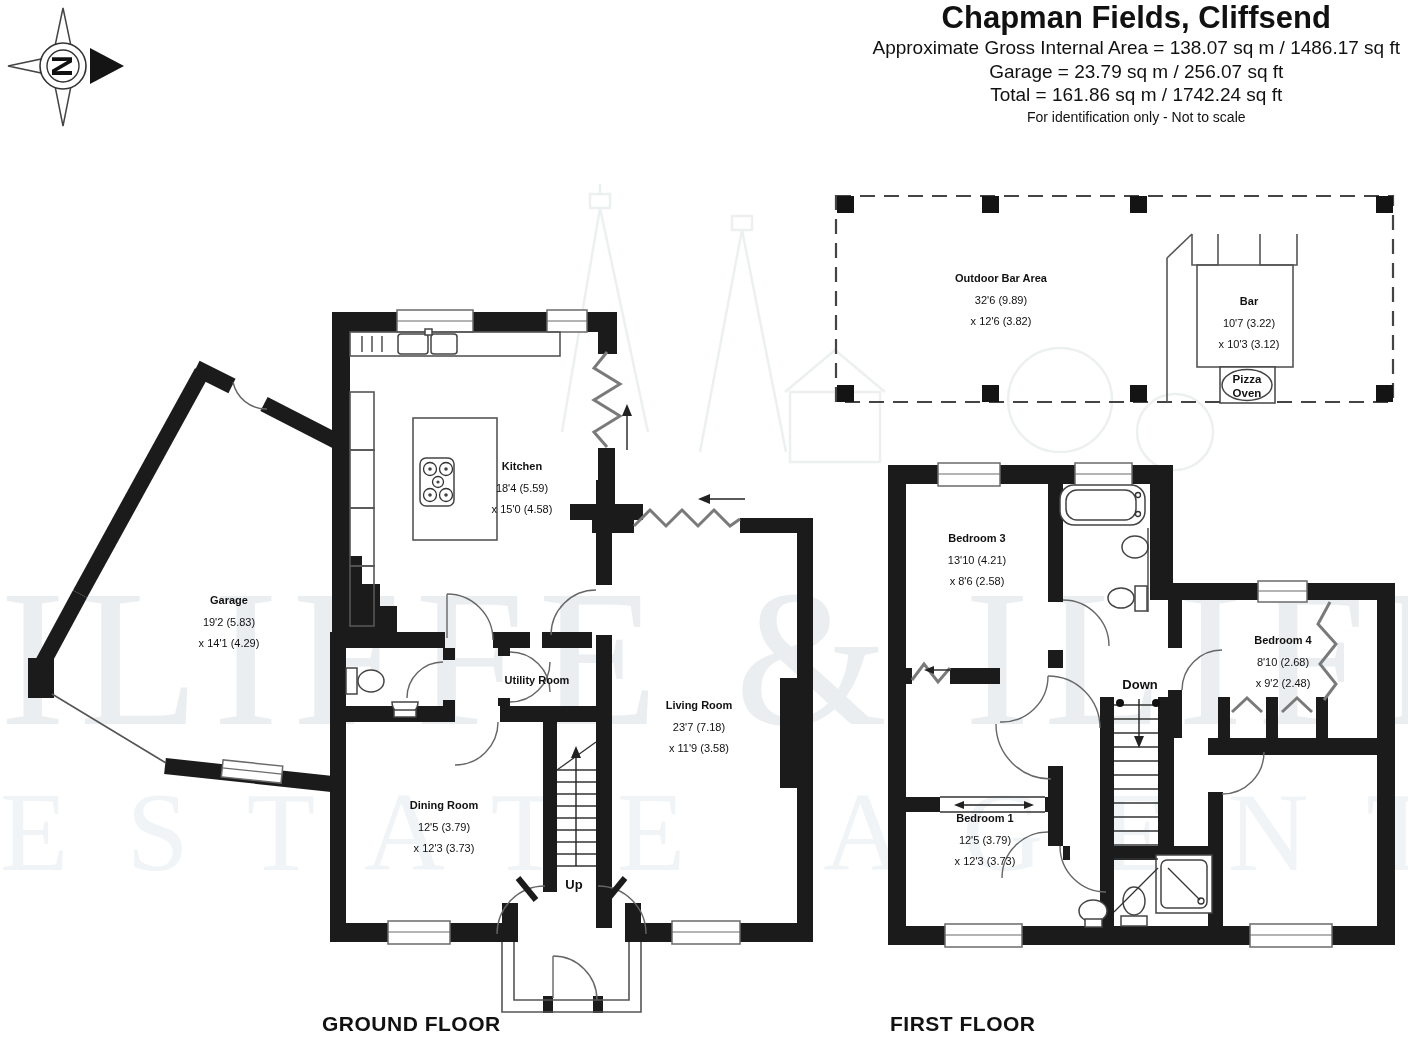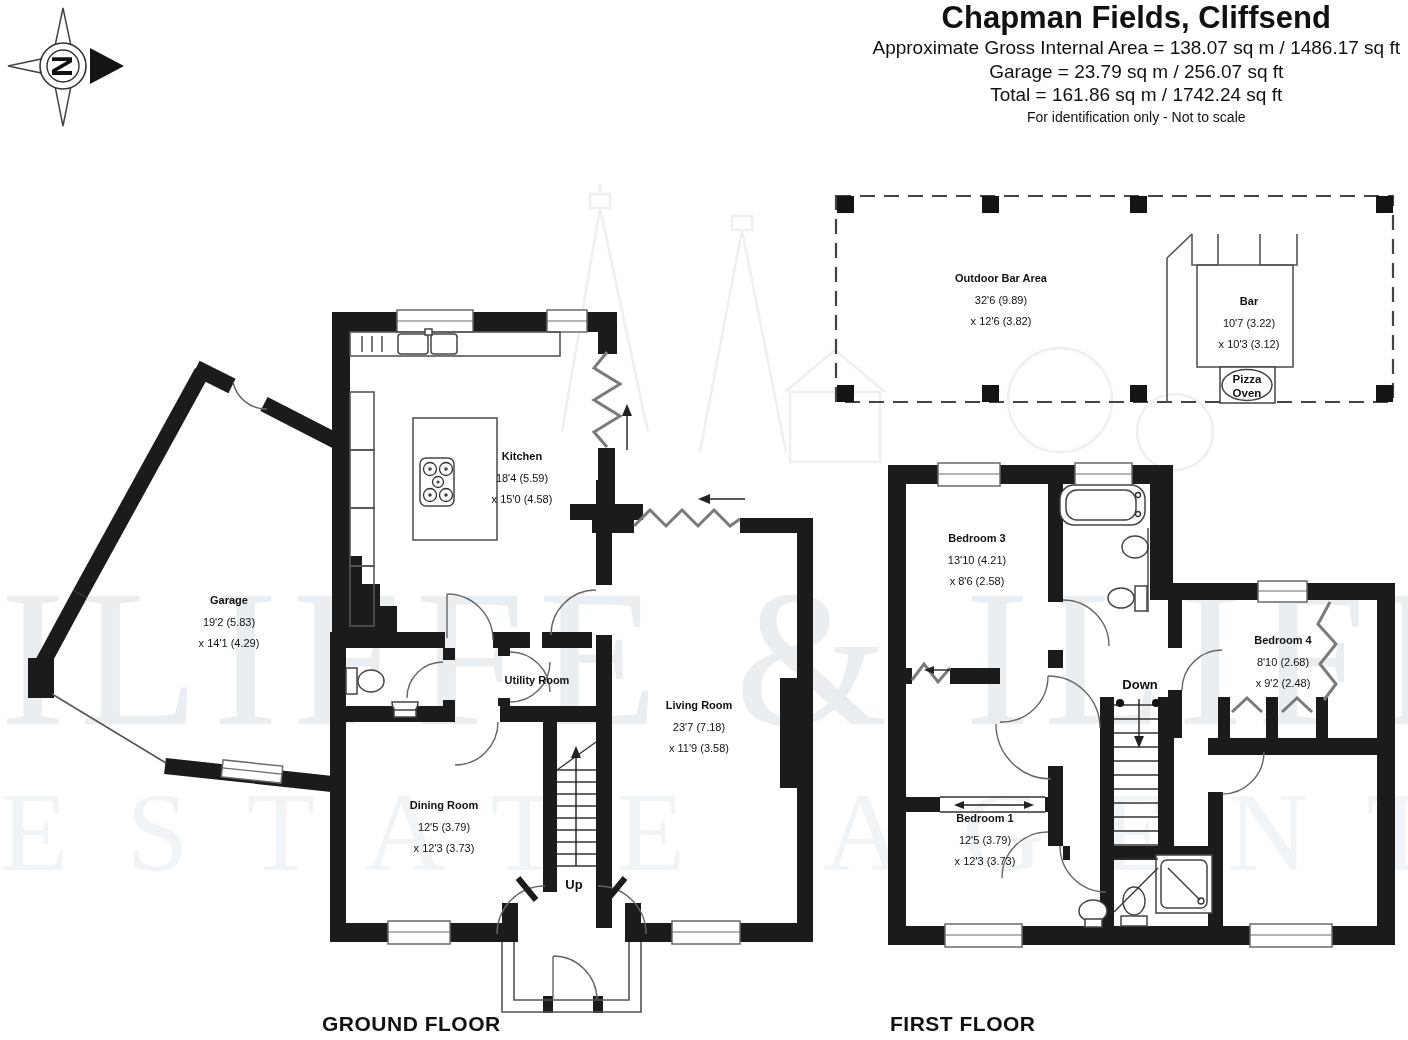--- a/index.html
+++ b/index.html
@@ -407,21 +407,21 @@
         <path d="M1048,676 A52,52 0 0 1 1100,728"></path>
         <path d="M996,724 A55,55 0 0 0 1051,779"></path>
         <path d="M1048,832 A46,46 0 0 0 1002,878"></path>
         <path d="M1106,892 A46,46 0 0 1 1060,846"></path>
         <path d="M1222,650 A40,40 0 0 0 1182,690"></path>
         <path d="M1222,794 A42,42 0 0 0 1264,752"></path>
       </g>
     </g>
   </svg>
 
-  <div class="room-label" style="left:522px;top:478px">
+  <div class="room-label" style="left:522px;top:488px">
     <div class="rn">Kitchen</div>
     <div>18'4 (5.59)</div>
     <div>x 15'0 (4.58)</div>
   </div>
   <div class="room-label" style="left:229px;top:622px">
     <div class="rn">Garage</div>
     <div>19'2 (5.83)</div>
     <div>x 14'1 (4.29)</div>
   </div>
   <div class="room-label wrap" style="left:537px;top:681px">

